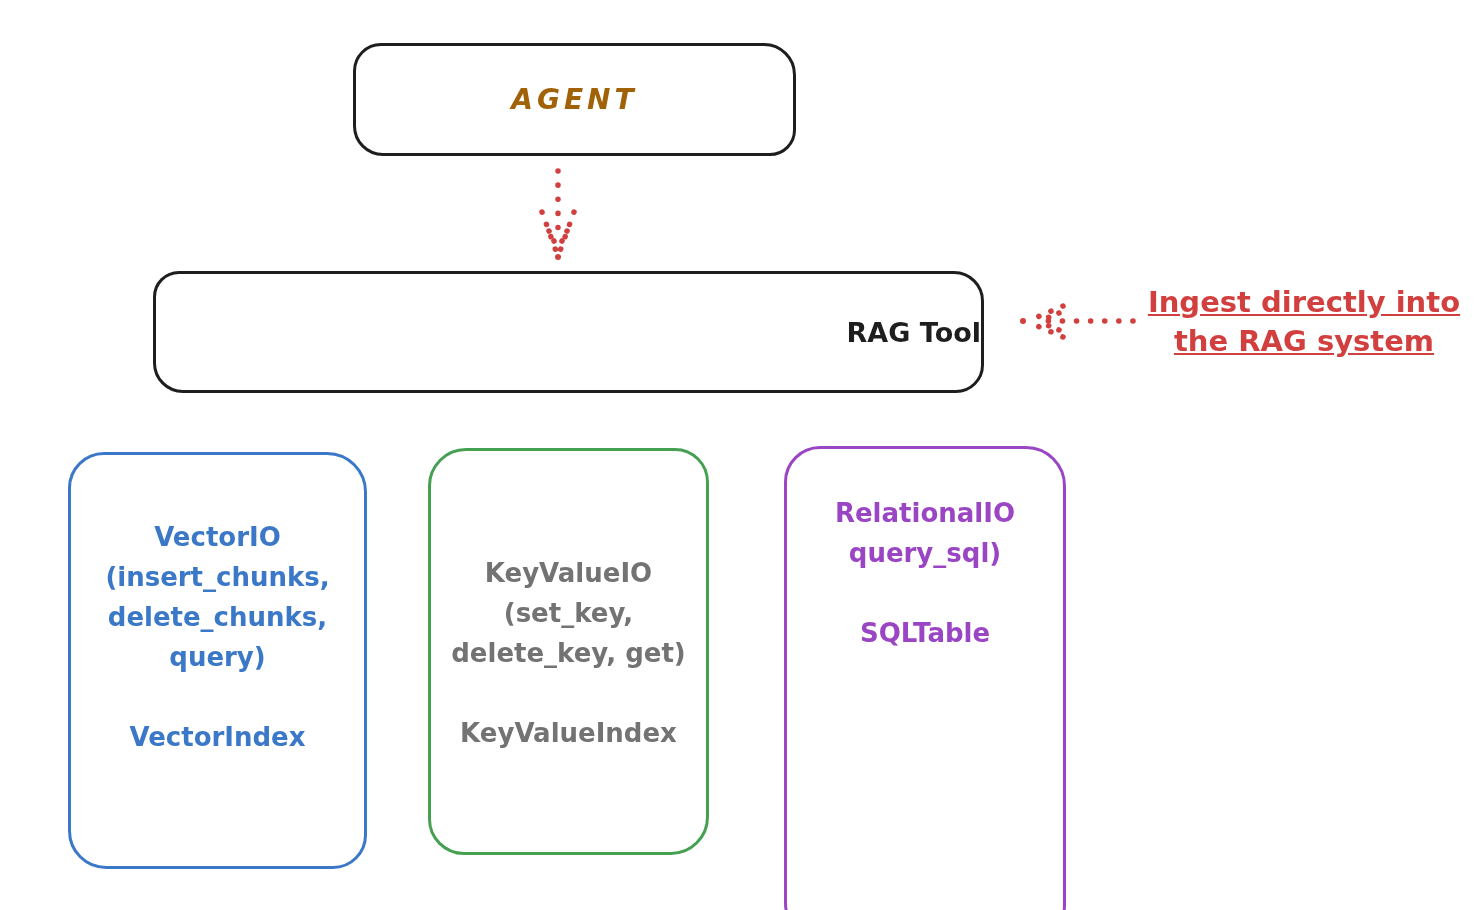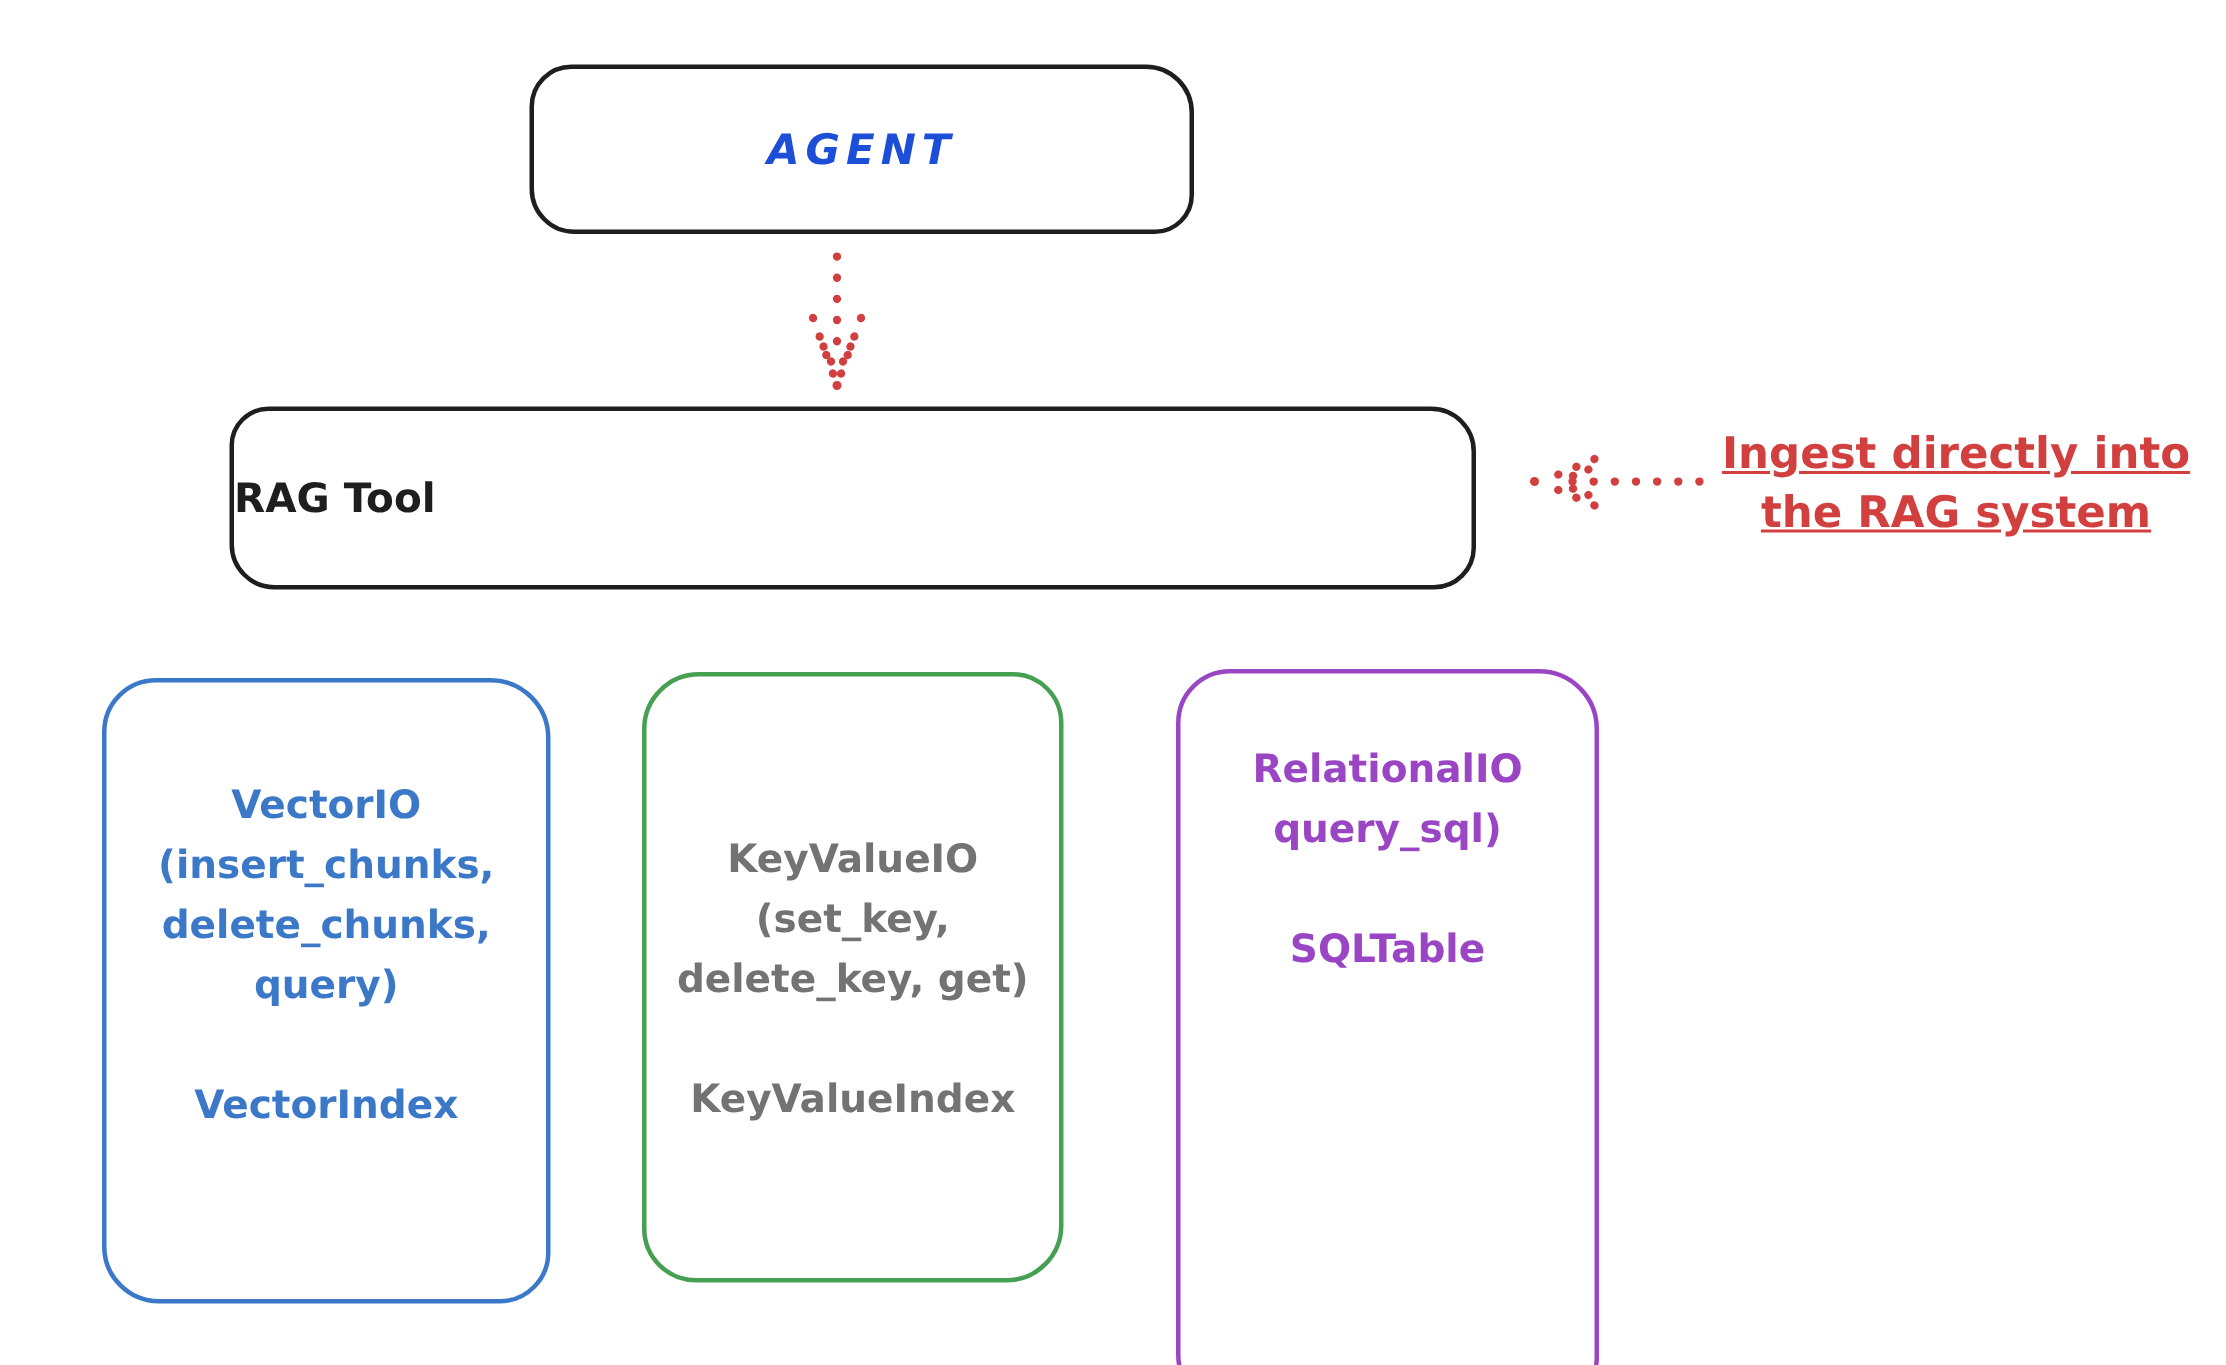--- a/index.html
+++ b/index.html
@@ -21,31 +21,31 @@
     box-sizing: border-box;
   }
   
   .agent-node {
     left: 353px; top: 43px; width: 443px; height: 113px;
     border: 3.5px solid #1e1e1e;
     border-radius: 28px 32px 26px 30px;
     display: flex; align-items: center; justify-content: center;
   }
   .agent-label {
-    color: #1d4ed8;
+    color: #a16207;
     font-size: 28px;
     font-weight: bold;
     letter-spacing: 4px;
     font-style: italic;
   }
   .rag-node {
     left: 153px; top: 271px; width: 831px; height: 122px;
     border: 3.5px solid #1e1e1e;
     border-radius: 26px 30px 28px 30px;
-    display: flex; align-items: center; justify-content: flex-start;
+    display: flex; align-items: center; justify-content: flex-end;
   }
   .rag-label {
     color: #1e1e1e;
     font-size: 27px;
     font-weight: 600;
   }
   
   .store-node {
     display: flex;
     flex-direction: column;

